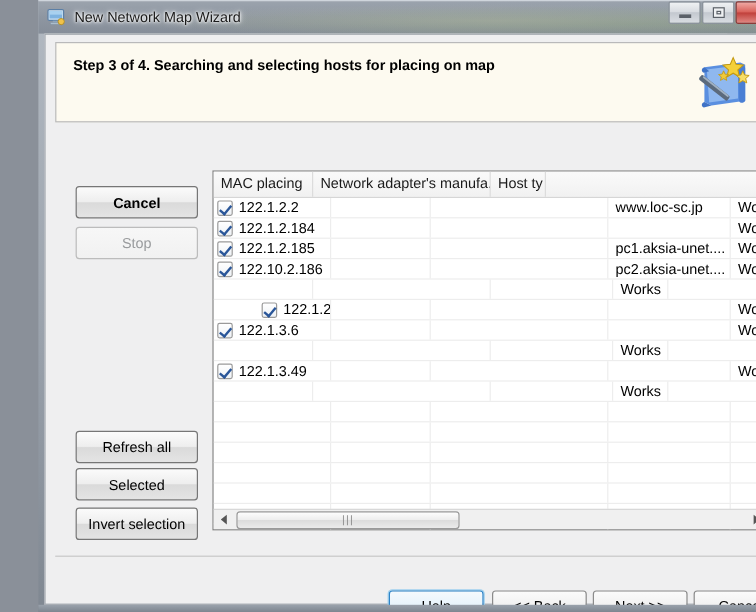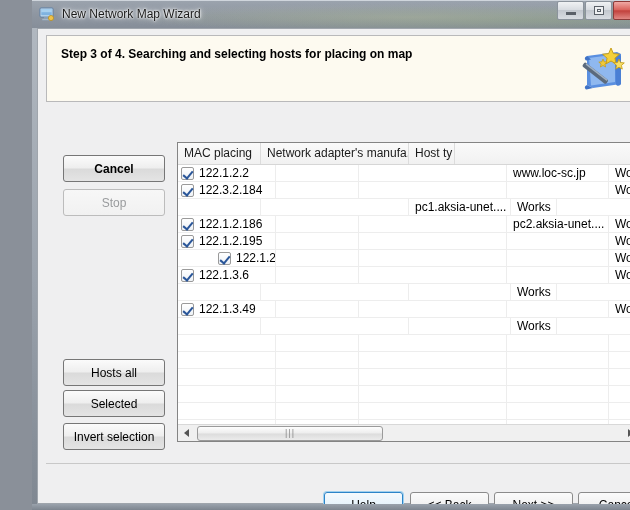--- a/index.html
+++ b/index.html
@@ -284,21 +284,21 @@
           <polygon points="38,8 40.4,13.6 46.4,14.2 41.9,18.2 43.2,24 38,21 32.8,24 34.1,18.2 29.6,14.2 35.6,13.6" fill="#f4d03a" stroke="#c49a12" stroke-width="0.9"></polygon>
           <polygon points="46,19 47.5,22.5 51.3,22.9 48.4,25.4 49.3,29.1 46,27.2 42.7,29.1 43.6,25.4 40.7,22.9 44.5,22.5" fill="#f6dd66" stroke="#c49a12" stroke-width="0.8"></polygon>
           <polygon points="30,19 31.2,21.8 34.2,22.1 31.9,24.1 32.6,27 30,25.5 27.4,27 28.1,24.1 25.8,22.1 28.8,21.8" fill="#f0c93a" stroke="#c49a12" stroke-width="0.7"></polygon>
         </svg>
       </div>
     </div>
 
     <div class="btn bold" style="left:25px; top:126px; width:102px; height:27px;">Cancel</div>
     <div class="btn disabled" style="left:25px; top:160px; width:102px; height:27px;">Stop</div>
 
-    <div class="btn" style="left:25px; top:330px; width:102px; height:27px;">Hosts all</div>
+    <div class="btn" style="left:25px; top:330px; width:102px; height:27px;">Refresh all</div>
     <div class="btn" style="left:25px; top:361px; width:102px; height:27px;">Selected</div>
     <div class="btn" style="left:25px; top:394px; width:102px; height:27px;">Invert selection</div>
 
     <div id="grid">
       <div id="grid-header">
           <div class="hcell" style="width: 83px;">MAC placing</div>
           <div class="hcell" style="width: 148px;">Network adapter's manufa...</div>
           <div class="hcell" style="width: 46px;">Host ty</div>
         </div>
       <div id="grid-body">
@@ -308,48 +308,48 @@
               <span>122.1.2.2</span>
             </div>
             <div class="cell" style="width: 83px;"></div>
             <div class="cell" style="width: 148px;"></div>
             <div class="cell" style="width: 102px;">www.loc-sc.jp</div>
             <div class="cell" style="width: 46px;">Works</div>
           </div>
           <div class="row">
             <div class="cell ip" style="width: 98px;">
               <span class="chk"></span>
-              <span>122.3.2.184</span>
-            </div>
-            <div class="cell" style="width: 83px;"></div>
-            <div class="cell" style="width: 148px;"></div>
-            <div class="cell" style="width: 102px;"></div>
-            <div class="cell" style="width: 46px;">Works</div>
-          </div>
-          <div class="row">
+              <span>122.1.2.184</span>
+            </div>
+            <div class="cell" style="width: 83px;"></div>
+            <div class="cell" style="width: 148px;"></div>
+            <div class="cell" style="width: 102px;"></div>
+            <div class="cell" style="width: 46px;">Works</div>
+          </div>
+          <div class="row">
+            <div class="cell ip" style="width: 98px;">
+              <span class="chk"></span>
+              <span>122.1.2.185</span>
+            </div>
             <div class="cell" style="width: 83px;"></div>
             <div class="cell" style="width: 148px;"></div>
             <div class="cell" style="width: 102px;">pc1.aksia-unet....</div>
             <div class="cell" style="width: 46px;">Works</div>
           </div>
           <div class="row">
             <div class="cell ip" style="width: 98px;">
               <span class="chk"></span>
-              <span>122.1.2.186</span>
+              <span>122.10.2.186</span>
             </div>
             <div class="cell" style="width: 83px;"></div>
             <div class="cell" style="width: 148px;"></div>
             <div class="cell" style="width: 102px;">pc2.aksia-unet....</div>
             <div class="cell" style="width: 46px;">Works</div>
           </div>
           <div class="row">
-            <div class="cell ip" style="width: 98px;">
-              <span class="chk"></span>
-              <span>122.1.2.195</span>
-            </div>
             <div class="cell" style="width: 83px;"></div>
             <div class="cell" style="width: 148px;"></div>
             <div class="cell" style="width: 102px;"></div>
             <div class="cell" style="width: 46px;">Works</div>
           </div>
           <div class="row">
             <div class="cell ip" style="width: 98px; padding-left: 40px;">
               <span class="chk"></span>
               <span>122.1.2.216</span>
             </div>

